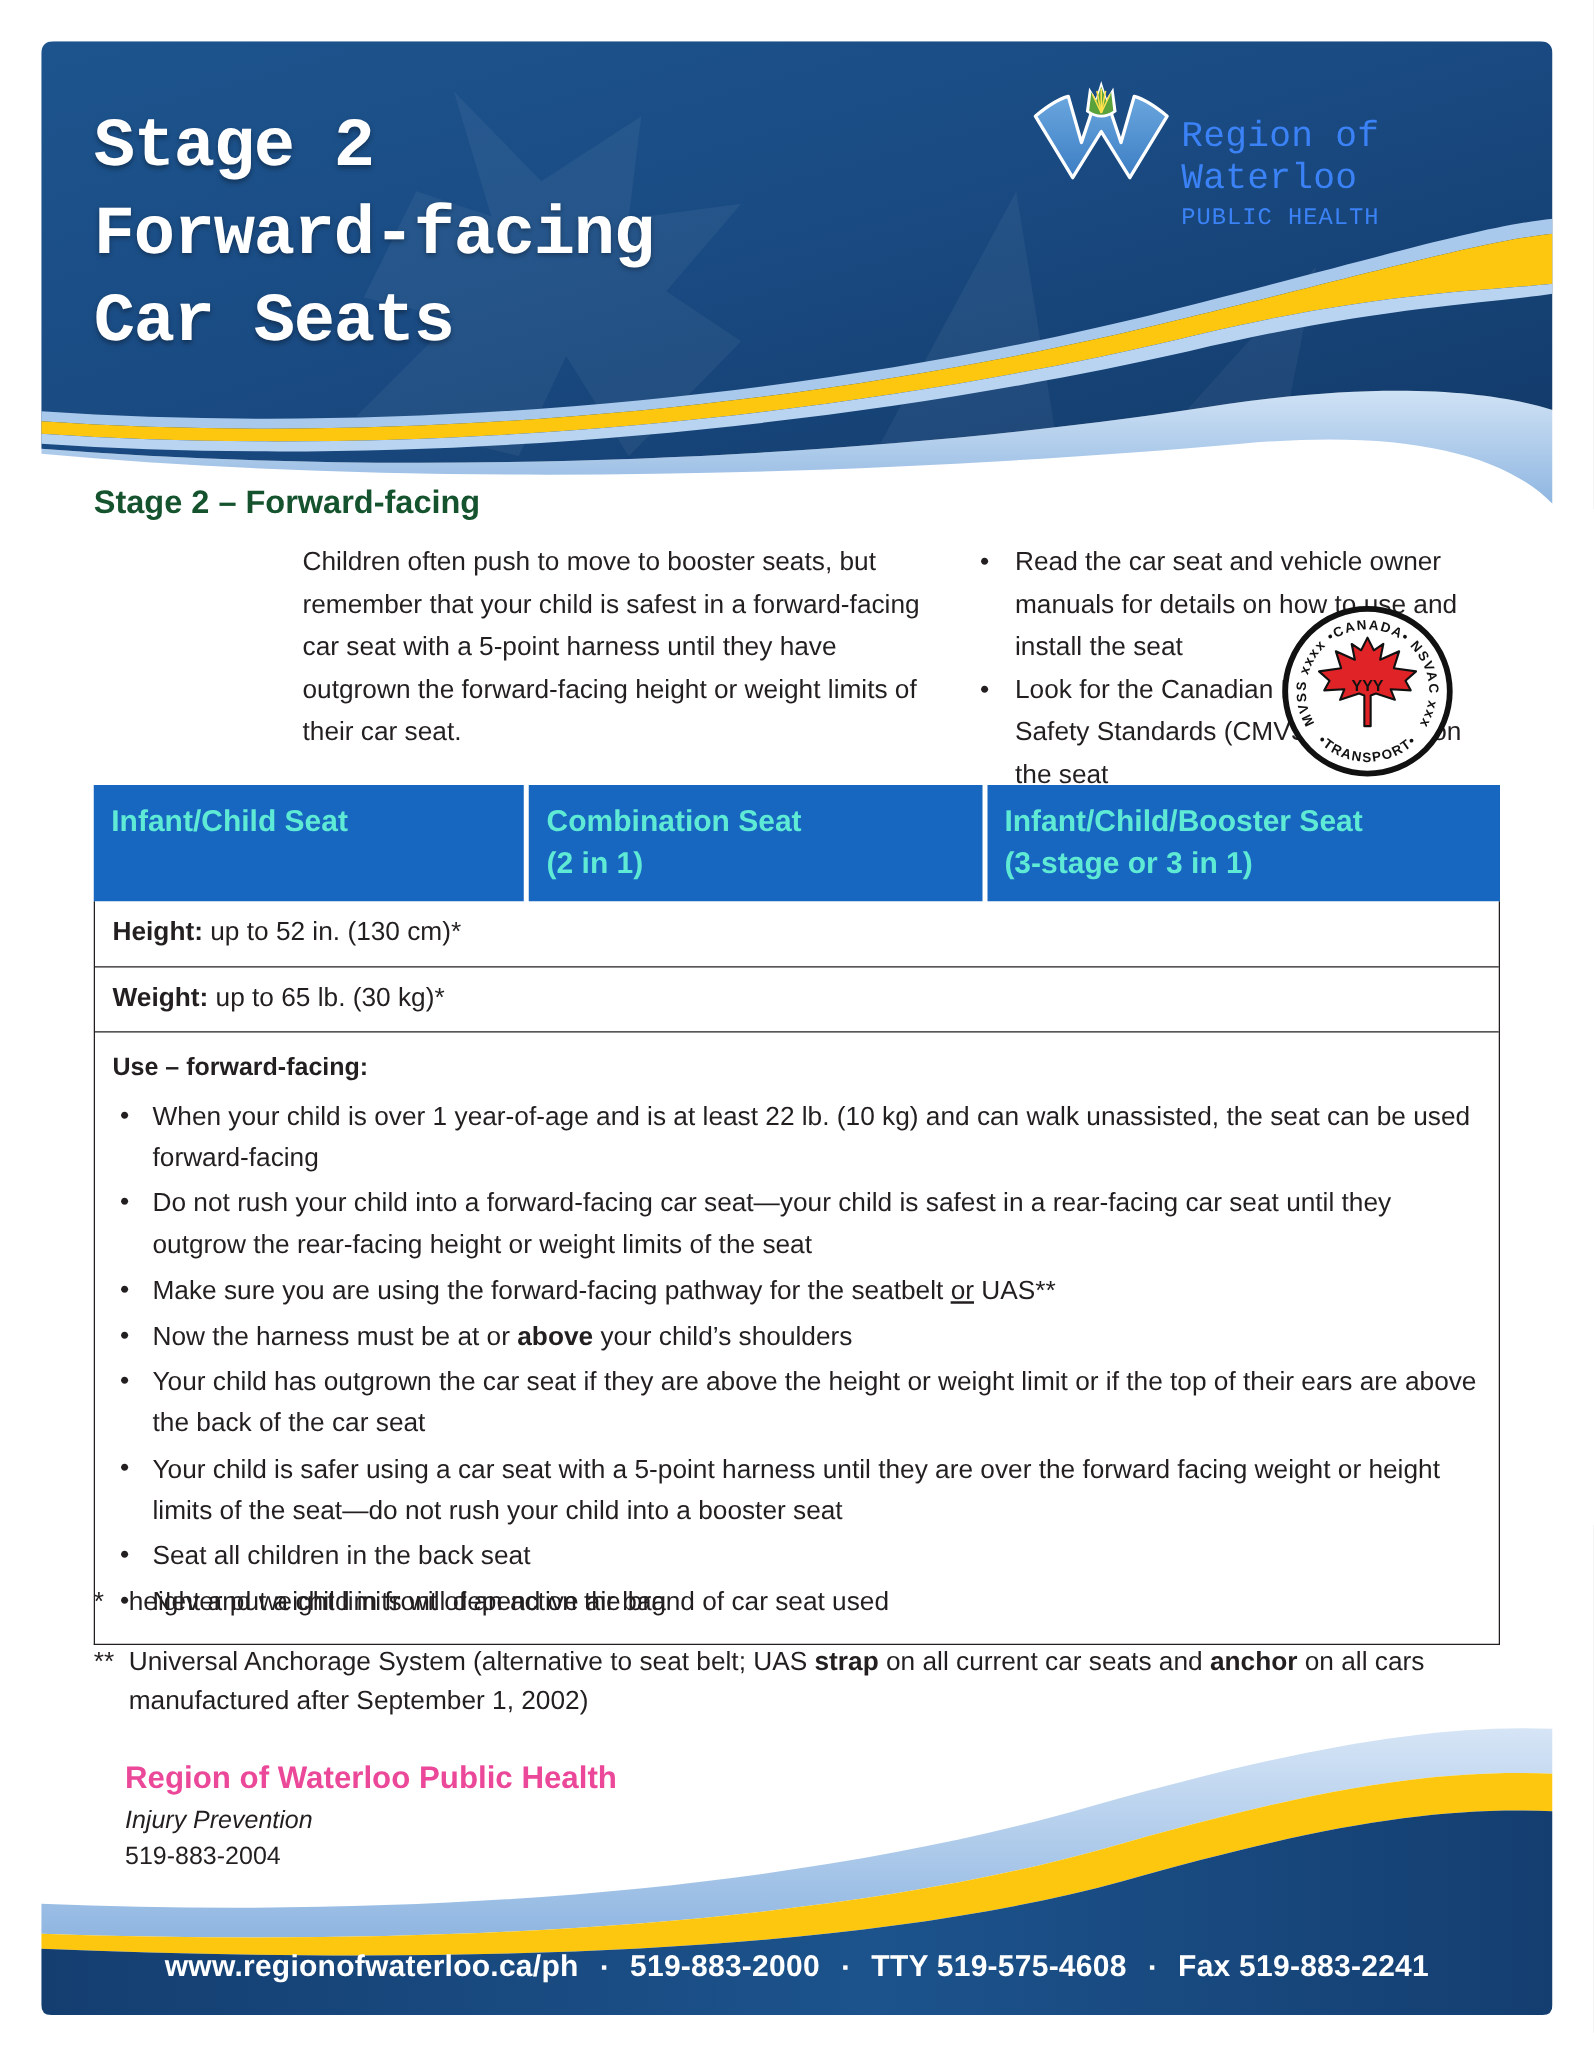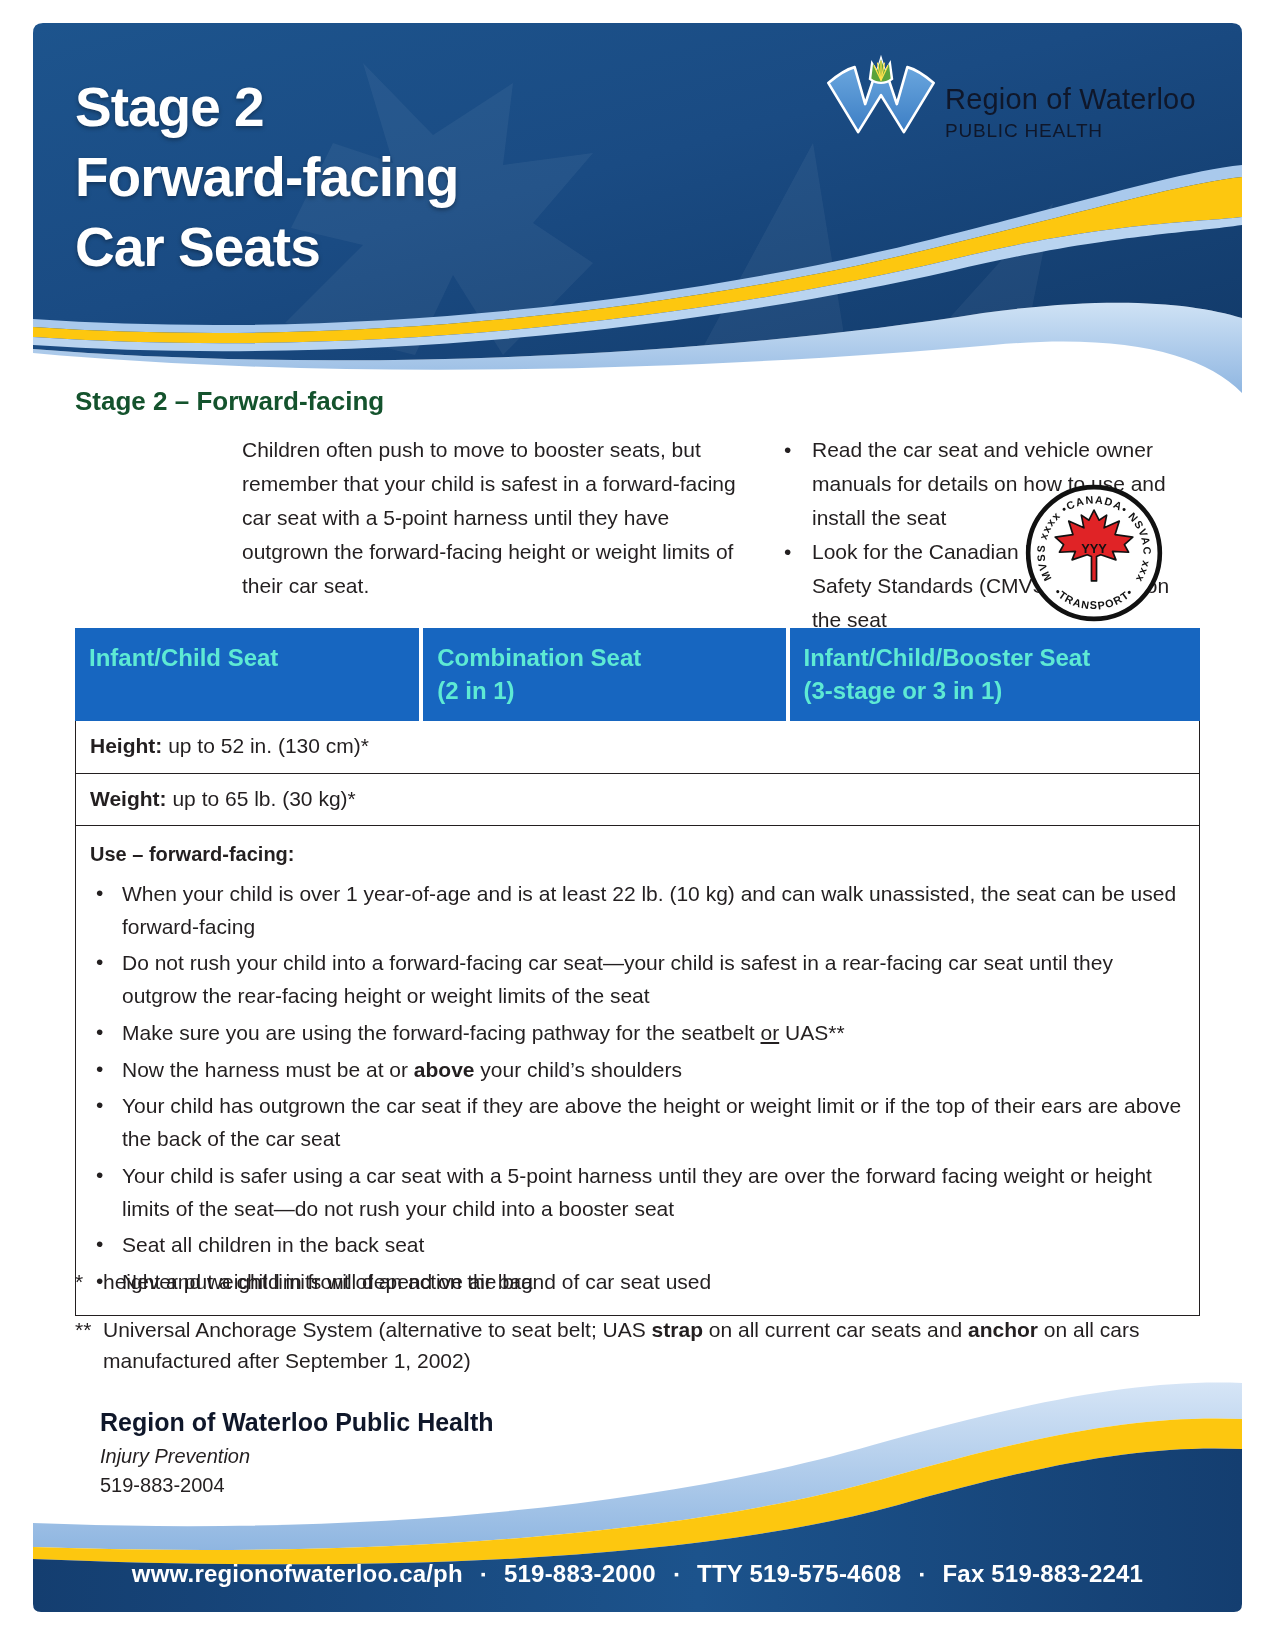--- a/index.html
+++ b/index.html
@@ -1,29 +1,29 @@
 <!DOCTYPE html>
 <html><head>
 <meta charset="utf-8">
 <style>
   html,body{margin:0;padding:0;background:#e8e8e8;}
   .page{position:relative;width:1275px;height:1651px;background:#ffffff;margin:0 auto;
         font-family:"Liberation Sans",sans-serif;color:#231f20;overflow:hidden;}
   .b{font-weight:bold}.u{text-decoration:underline}
 
   
-  .banner{position:absolute;left:33px;top:23px;width:1209px;height:380px;}
+  .banner{position:absolute;left:33px;top:33px;width:1209px;height:380px;font-family:Liberation Mono, monospace;}
   .banner svg.banner-bg{position:absolute;left:0;top:0;width:1209px;height:380px;}
   .banner-title{position:absolute;left:42px;top:50px;margin:0;color:#ffffff;
         font-size:55px;font-weight:bold;line-height:1.27;letter-spacing:-1px;
         text-shadow:0 2px 4px rgba(0,0,0,0.35);}
   .banner-title span{display:block;}
   .logo{position:absolute;left:790px;top:26px;display:flex;align-items:flex-start;}
   .logo-emblem{width:116px;height:96px;flex:0 0 auto;}
-  .logo-text{margin-left:6px;margin-top:34px;color:#0f172a;}
+  .logo-text{margin-left:6px;margin-top:34px;color:#3b82f6;}
   .logo-name{font-size:29px;letter-spacing:0.2px;}
   .logo-sub{font-size:19px;letter-spacing:0.8px;margin-top:4px;}
 
   
   .intro{position:absolute;left:75px;top:386px;width:1125px;}
   .intro h2{margin:0 0 16px 0;font-size:26px;font-weight:bold;color:#14532d;}
   .intro-cols{display:flex;gap:26px;justify-content:flex-end;}
   .intro-para{margin:0;width:512px;font-size:21px;line-height:1.62;}
   ul.intro-bullets{margin:0;padding:0;list-style:none;width:420px;}
   ul.intro-bullets li{position:relative;padding-left:32px;font-size:21px;line-height:1.62;}
@@ -48,21 +48,21 @@
   ul.use-bullets li::before{content:"•";position:absolute;left:6px;top:-1px;}
 
   
   .footnotes{position:absolute;left:75px;top:1266px;width:1105px;}
   .fn{display:flex;margin-bottom:16px;font-size:21px;line-height:1.5;}
   .fn-marker{flex:0 0 28px;}
   .fn-text{flex:1;}
 
   
   .contact{position:absolute;left:100px;top:1408px;z-index:3;}
-  .contact-name{font-size:25px;font-weight:bold;margin-bottom:8px;color:#0f172a;}
+  .contact-name{font-size:25px;font-weight:bold;margin-bottom:8px;color:#ec4899;}
   .contact-dept{font-size:20px;font-style:italic;margin-bottom:6px;}
   .contact-phone{font-size:20px;}
 
   
   .footer-swoosh{position:absolute;left:33px;top:1345px;width:1209px;height:267px;z-index:1;}
   .footer-swoosh svg{position:absolute;left:0;top:0;width:1209px;height:267px;}
   .footer-bar-text{position:absolute;left:33px;top:1560px;width:1209px;z-index:2;
       text-align:center;color:#ffffff;font-size:24px;font-weight:bold;letter-spacing:0.2px;}
   .footer-bar-text .sep{font-size:14px;vertical-align:3px;margin:0 18px;}
 </style>

